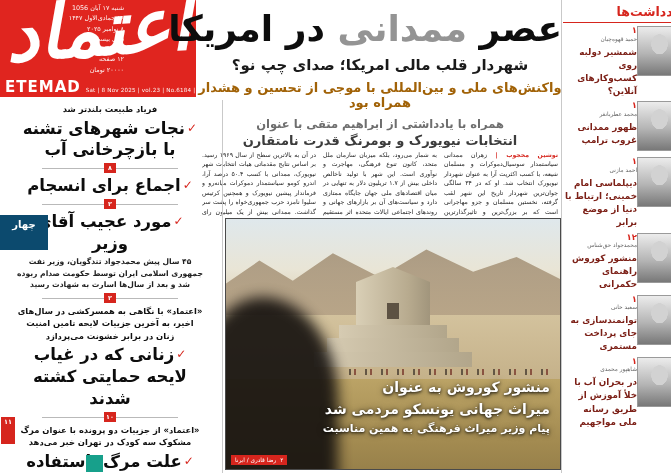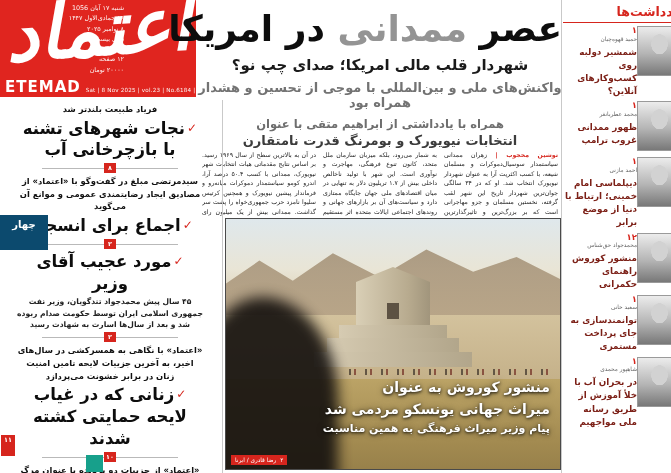--- a/index.html
+++ b/index.html
@@ -12,21 +12,21 @@
   .mh-dates{position:absolute;right:72px;top:3px;width:90px;direction:rtl;text-align:right;font-size:6.4px;line-height:1.6;opacity:.95;}
   .mh-bottom{position:absolute;left:5px;right:4px;bottom:1px;display:flex;align-items:baseline;gap:5px;}
   .logo-en{font-size:15px;font-weight:900;letter-spacing:1px;}
   .mh-info{font-size:5.6px;letter-spacing:.2px;white-space:nowrap;opacity:.95;}
 
   
   .lead{position:absolute;left:198px;top:0;width:364px;height:146px;direction:rtl;text-align:center;}
   .lead-title{margin-top:10px;font-size:36px;font-weight:900;line-height:1.05;color:#0d0d0d;white-space:nowrap;}
   .lead-title .gray{color:#949494;}
   .deck1{margin-top:8px;font-size:15px;font-weight:900;color:#1a1a1a;}
-  .deck2{margin-top:6px;font-size:13px;font-weight:900;color:#737373;}
+  .deck2{margin-top:6px;font-size:13px;font-weight:900;color:#a16207;}
   .deck3{margin-top:7px;font-size:11.5px;font-weight:700;color:#6e6e6e;}
   .deck4{margin-top:2px;font-size:13px;font-weight:900;color:#3c3c3c;}
 
   
   .lead-body{position:absolute;left:202px;top:150px;width:356px;height:66px;direction:rtl;display:flex;gap:7px;overflow:hidden;}
   .lead-col{flex:1;font-size:6.2px;line-height:1.52;text-align:justify;color:#222;}
   .byline{color:#d6251d;font-weight:700;}
 
   
   .vline1{position:absolute;left:222px;top:100px;bottom:0;width:1px;background:#c9c9c9;}
@@ -34,21 +34,21 @@
 
   
   .rail{position:absolute;left:0;top:101px;width:220px;height:372px;direction:rtl;text-align:center;padding:0 16px;box-sizing:border-box;overflow:hidden;}
   .kicker{font-size:8.4px;font-weight:700;line-height:1.5;color:#111;margin-top:2px;}
   .rail-head{font-size:16.5px;font-weight:900;line-height:1.32;color:#0d0d0d;margin:2px 0;}
   .check{color:#d6251d;font-size:12px;vertical-align:2px;margin-left:2px;}
   .divider{position:relative;height:1px;background:#b9b9b9;margin:7px 26px 6px;}
   .divider .pg{position:absolute;top:-5px;right:50%;transform:translateX(50%);min-width:10px;height:10px;background:#d6251d;color:#fff;font-size:6.4px;line-height:10px;font-weight:700;padding:0 1px;}
   .sub{font-size:7.6px;font-weight:700;line-height:1.5;color:#222;margin-top:1px;}
   .ribbon{position:absolute;left:0;top:114px;width:48px;height:35px;background:#0c4a6e;color:#fff;font-size:10px;font-weight:900;line-height:19px;text-align:center;letter-spacing:4px;}
-  .pg11{position:absolute;left:1px;top:334px;min-width:12px;height:21px;background:#d6251d;color:#fff;font-size:6.6px;line-height:11px;font-weight:700;text-align:center;padding:0 1px;}
+  .pg11{position:absolute;left:1px;top:316px;min-width:12px;height:27px;background:#d6251d;color:#fff;font-size:6.6px;line-height:11px;font-weight:700;text-align:center;padding:0 1px;}
 
   
   .photo{position:absolute;left:225px;top:218px;width:336px;height:252px;overflow:hidden;border:1px solid #4a4a4a;box-sizing:border-box;background:linear-gradient(180deg,#dfe8ec 0%,#e9e5d6 20%,#d6c6a4 40%);}
   .mountains{position:absolute;left:0;top:14px;width:100%;height:92px;background:linear-gradient(180deg,#9d8a70,#b5a184);clip-path:polygon(0 55%,10% 30%,20% 52%,32% 22%,46% 48%,60% 18%,74% 42%,87% 26%,100% 50%,100% 100%,0 100%);opacity:.85;}
   .plaza{position:absolute;left:0;top:96px;width:100%;height:70px;background:linear-gradient(180deg,#d3c29d,#c4b088);}
   .people{position:absolute;right:10px;top:150px;width:210px;height:6px;background:repeating-linear-gradient(90deg,transparent 0 9px,#4a3f33 9px 11px,transparent 11px 14px,#7a3b2e 14px 16px);opacity:.8;}
   .grass{position:absolute;left:0;top:160px;width:100%;height:92px;background:linear-gradient(180deg,#bba366,#a28a50 70%,#97804a);}
   .monument{position:absolute;left:50%;top:48px;transform:translateX(-50%);width:160px;}
   .mstep{margin:0 auto;background:linear-gradient(90deg,#d6cbb2,#b2a68b);}
   .mstep.s3{width:158px;height:15px;}
@@ -125,21 +125,20 @@
   <div class="vline2"></div>
 
   <div class="rail">
     <div class="kicker">فریاد طبیعت بلندتر شد</div>
     <div class="rail-head">
       <span class="check">✓</span><span>نجات شهرهای تشنه با بازچرخانی آب</span>
     </div>
     <div class="divider">
         <span class="pg">۸</span>
       </div>
-    <div class="kicker">سیدمرتضی مبلغ در گفت‌وگو با «اعتماد» از مصادیق ایجاد رضایتمندی عمومی و موانع آن می‌گوید</div>
     <div class="rail-head">
       <span class="check">✓</span><span>اجماع برای انسجام</span>
     </div>
     <div class="divider">
         <span class="pg">۲</span>
       </div>
     <div class="rail-head">
       <span class="check">✓</span><span>مورد عجیب آقای وزیر</span>
     </div>
     <div class="sub">۴۵ سال پیش محمدجواد تندگویان، وزیر نفت جمهوری اسلامی ایران توسط حکومت صدام ربوده شد و بعد از سال‌ها اسارت به شهادت رسید</div>

